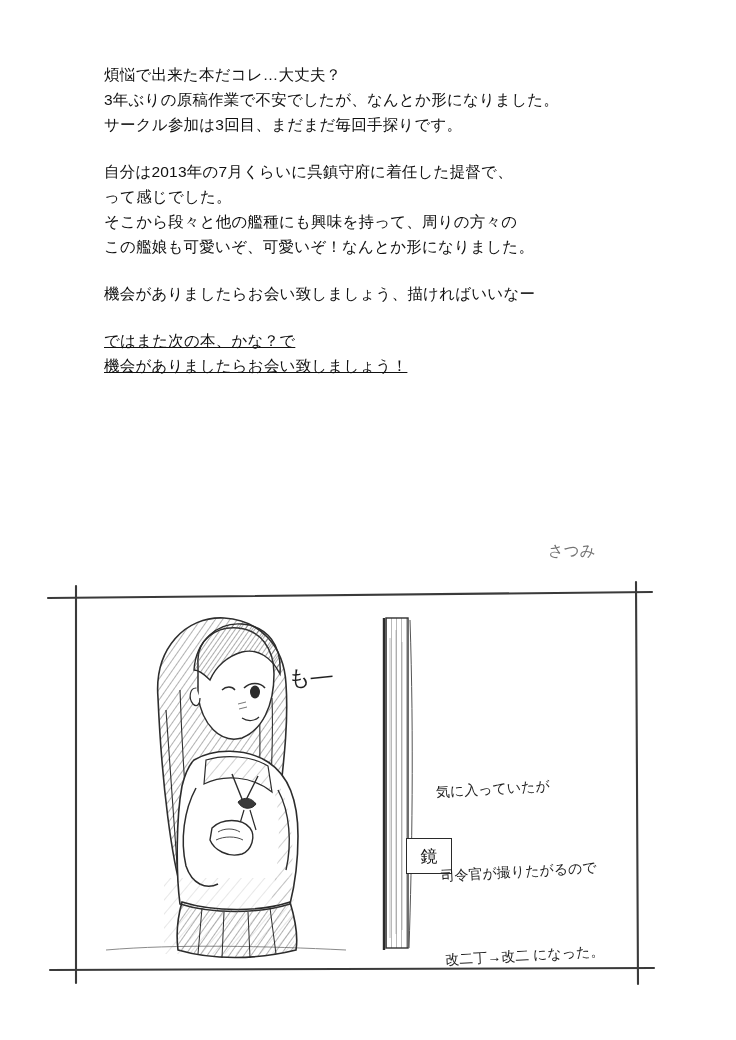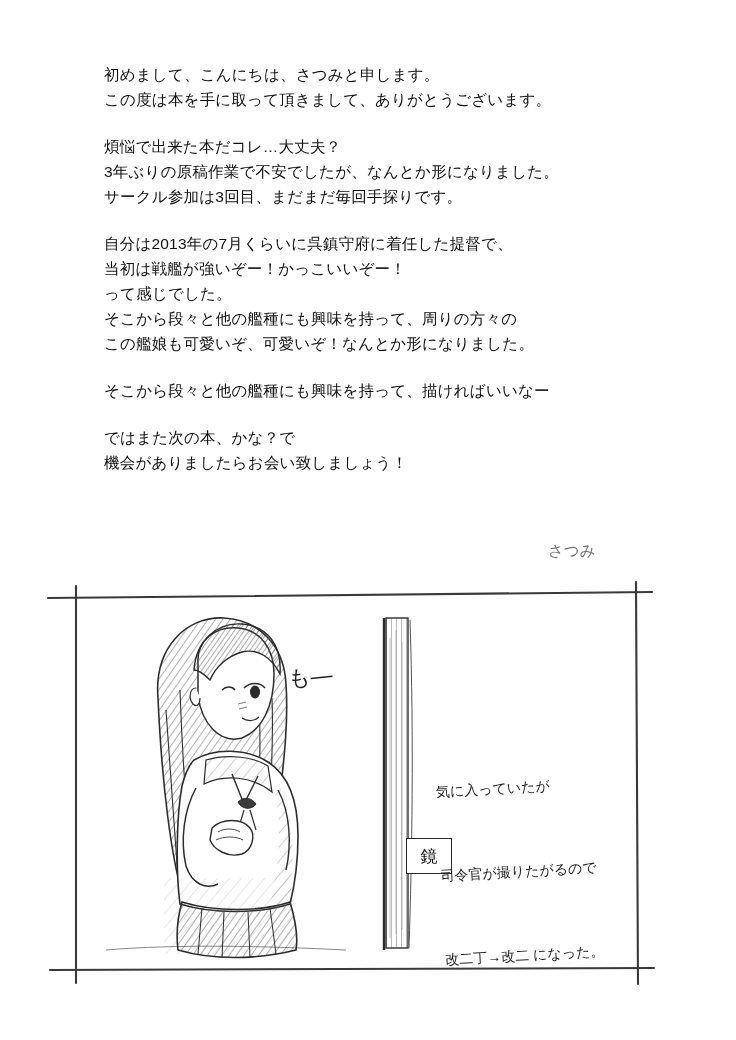--- a/index.html
+++ b/index.html
@@ -27,20 +27,21 @@
     position: absolute;
     left: 104px;
     top: 62px;
     width: 560px;
   }
   .para {
     margin: 0 0 22px 0;
   }
   .para:last-child {
     margin-bottom: 4px;
+    text-decoration: underline;
   }
   .line {
     font-size: 15.5px;
     line-height: 25px;
     letter-spacing: 0.2px;
     white-space: pre;
     color: #101010;
   }
 
   .signature {
@@ -103,41 +104,36 @@
     transform: rotate(-6deg);
   }
 </style>
 </head>
 <body>
 
 <div class="page">
 
   <div class="afterword">
 
-    <div class="para">
-      <div class="line">初めまして、こんにちは、さつみと申します。</div>
-      <div class="line">この度は本を手に取って頂きまして、ありがとうございます。</div>
-    </div>
 
     <div class="para">
       <div class="line">煩悩で出来た本だコレ…大丈夫？</div>
       <div class="line">3年ぶりの原稿作業で不安でしたが、なんとか形になりました。</div>
       <div class="line">サークル参加は3回目、まだまだ毎回手探りです。</div>
     </div>
 
     <div class="para">
       <div class="line">自分は2013年の7月くらいに呉鎮守府に着任した提督で、</div>
-      <div class="line">当初は戦艦が強いぞー！かっこいいぞー！</div>
       <div class="line">って感じでした。</div>
       <div class="line">そこから段々と他の艦種にも興味を持って、周りの方々の</div>
       <div class="line">この艦娘も可愛いぞ、可愛いぞ！なんとか形になりました。</div>
     </div>
 
     <div class="para">
-      <div class="line">そこから段々と他の艦種にも興味を持って、描ければいいなー</div>
+      <div class="line">機会がありましたらお会い致しましょう、描ければいいなー</div>
     </div>
 
     <div class="para">
       <div class="line">ではまた次の本、かな？で</div>
       <div class="line">機会がありましたらお会い致しましょう！</div>
     </div>
 
   </div>
 
   <div class="signature">さつみ</div>

